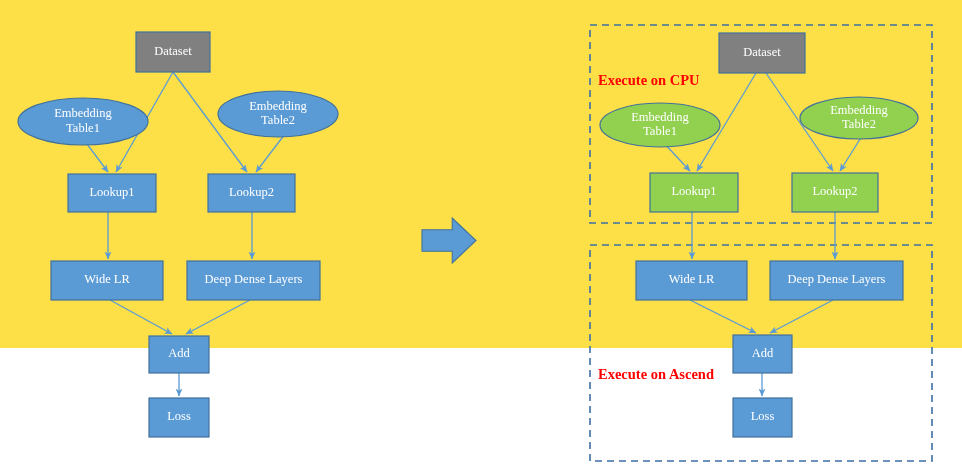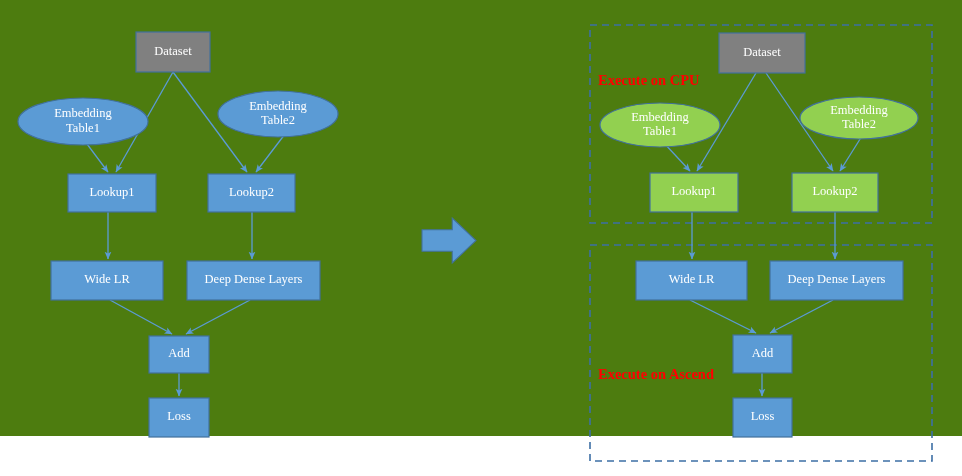--- a/index.html
+++ b/index.html
@@ -9,22 +9,22 @@
   }
   body {
     width: 962px;
     height: 476px;
     font-family: "Liberation Serif", "DejaVu Serif", serif;
     overflow: hidden;
   }
   #canvas {
     position: relative;
     width: 962px;
-    height: 436px;
-    background: #4d7c0f;
+    height: 348px;
+    background: #fde047;
   }
   svg.figure {
     position: absolute;
     left: 0;
     top: 0;
     width: 962px;
     height: 476px;
   }
   .node-label {
     font-family: "Liberation Serif", "DejaVu Serif", serif;

